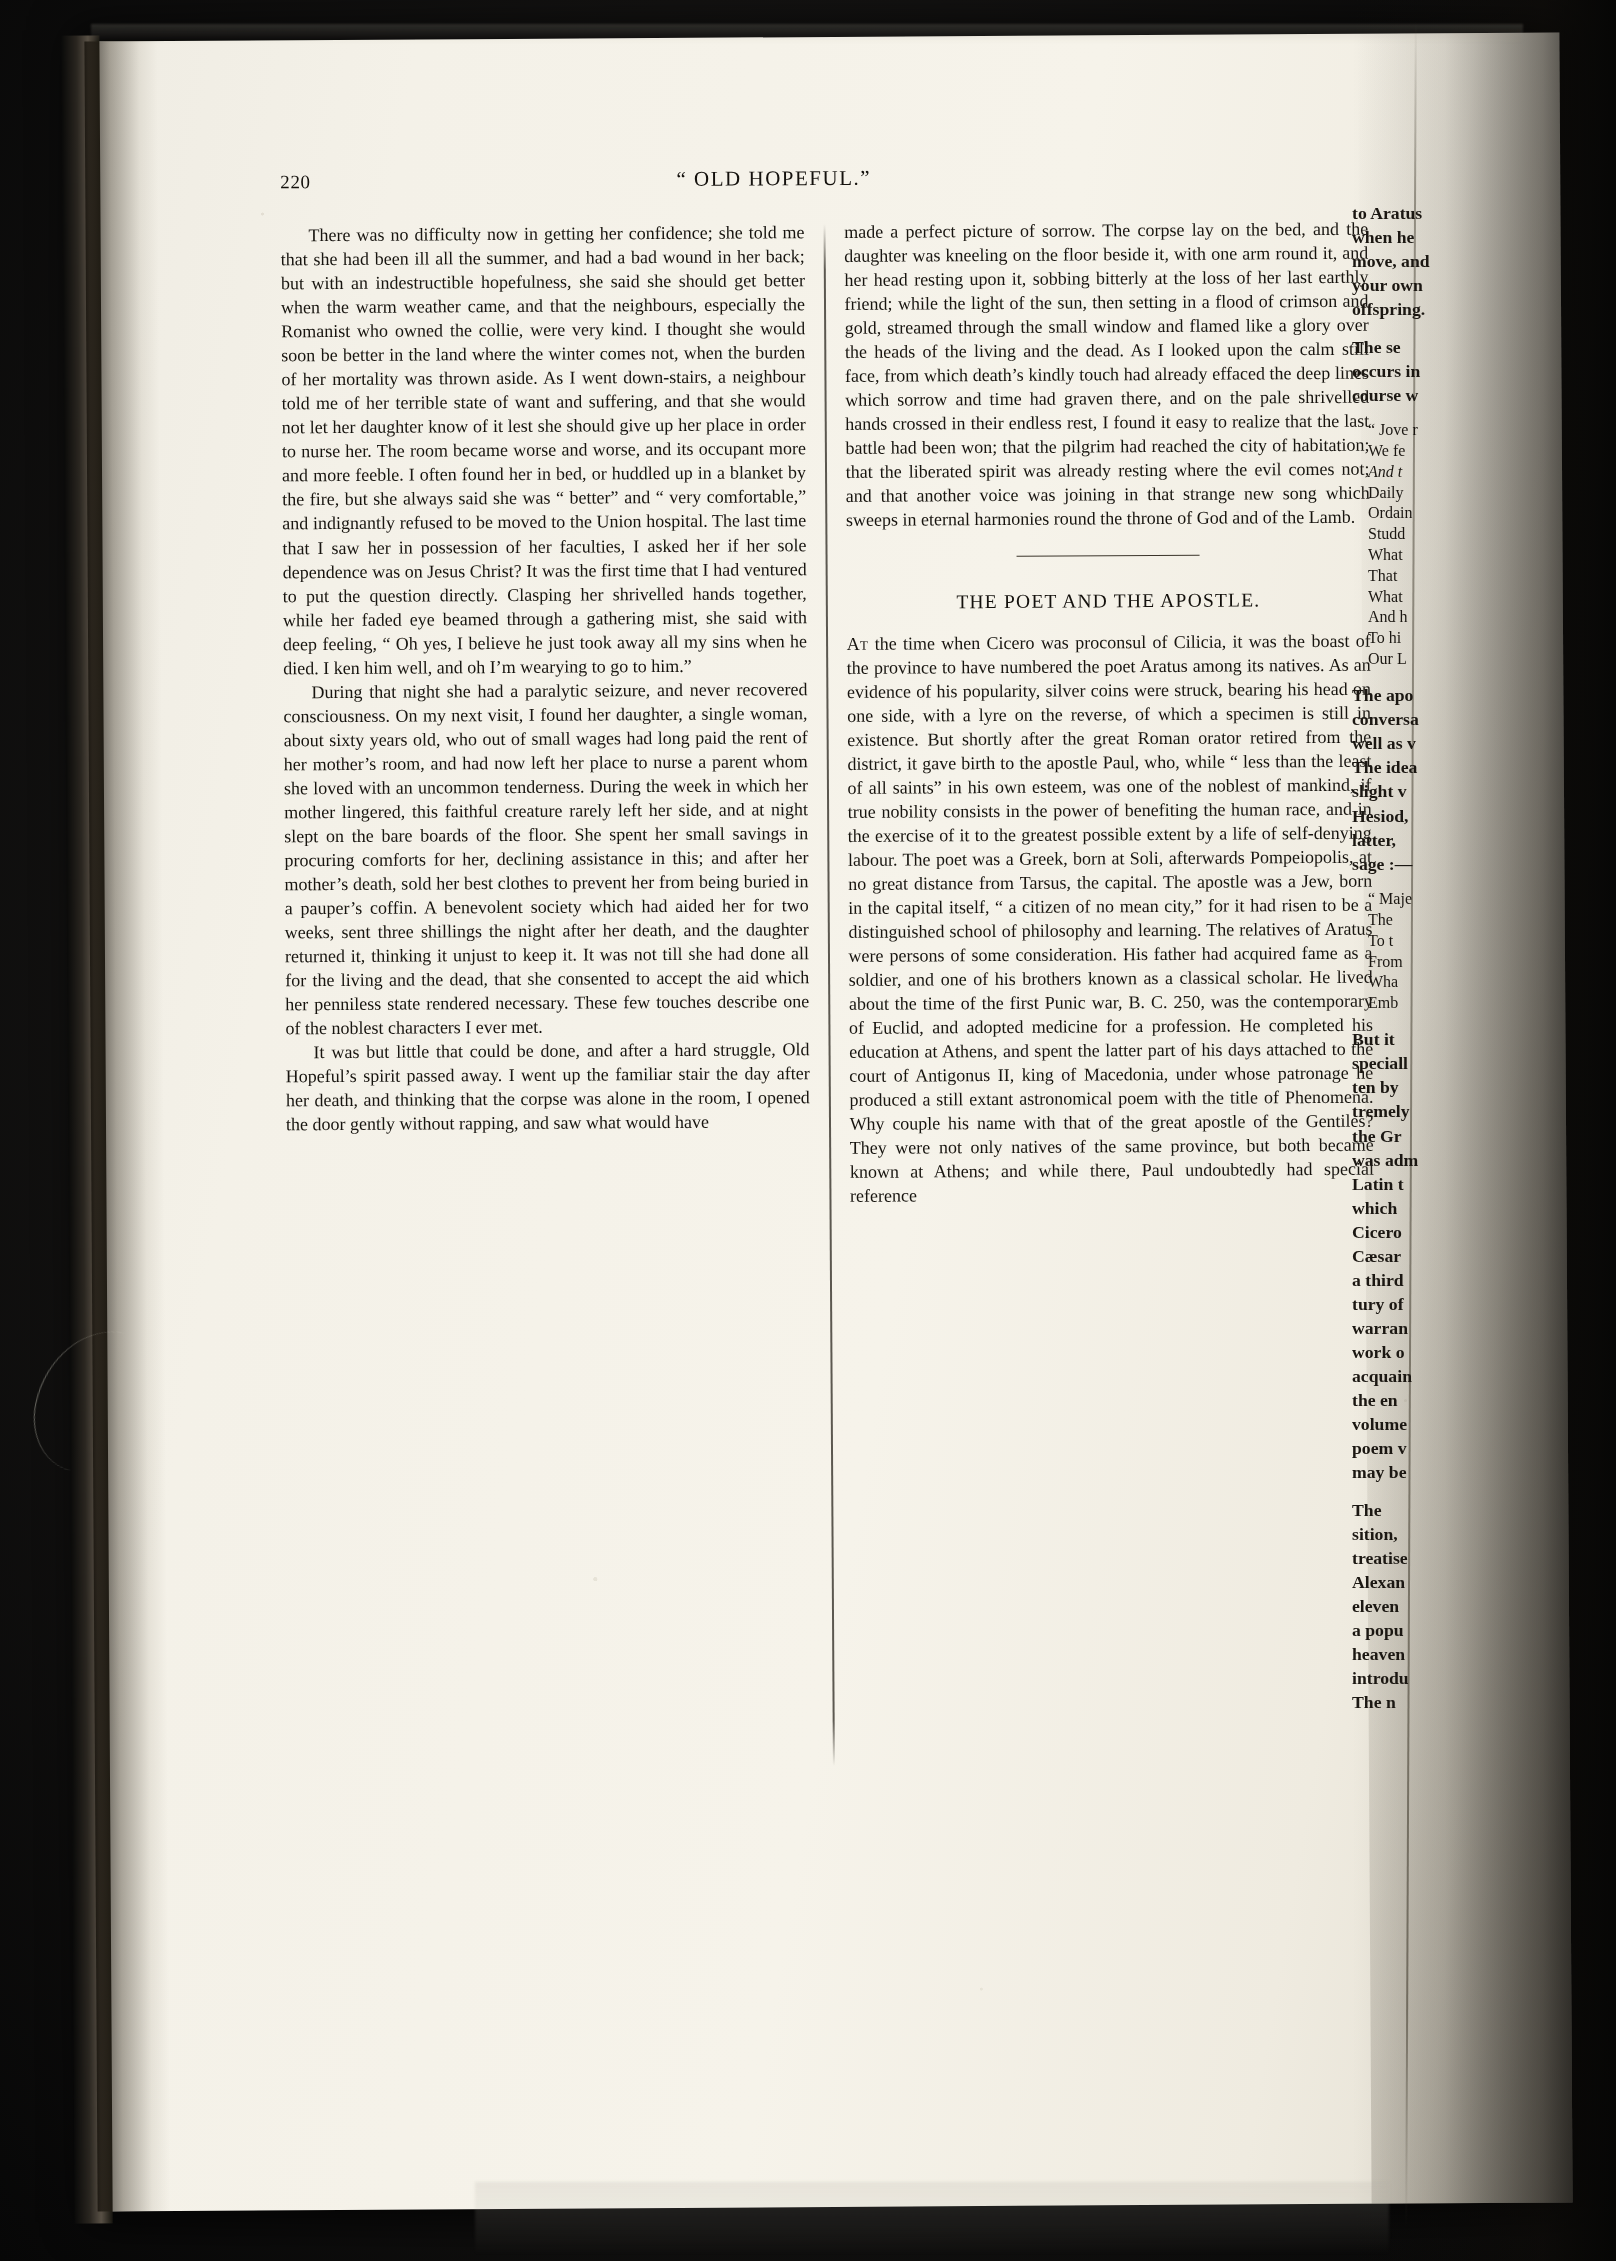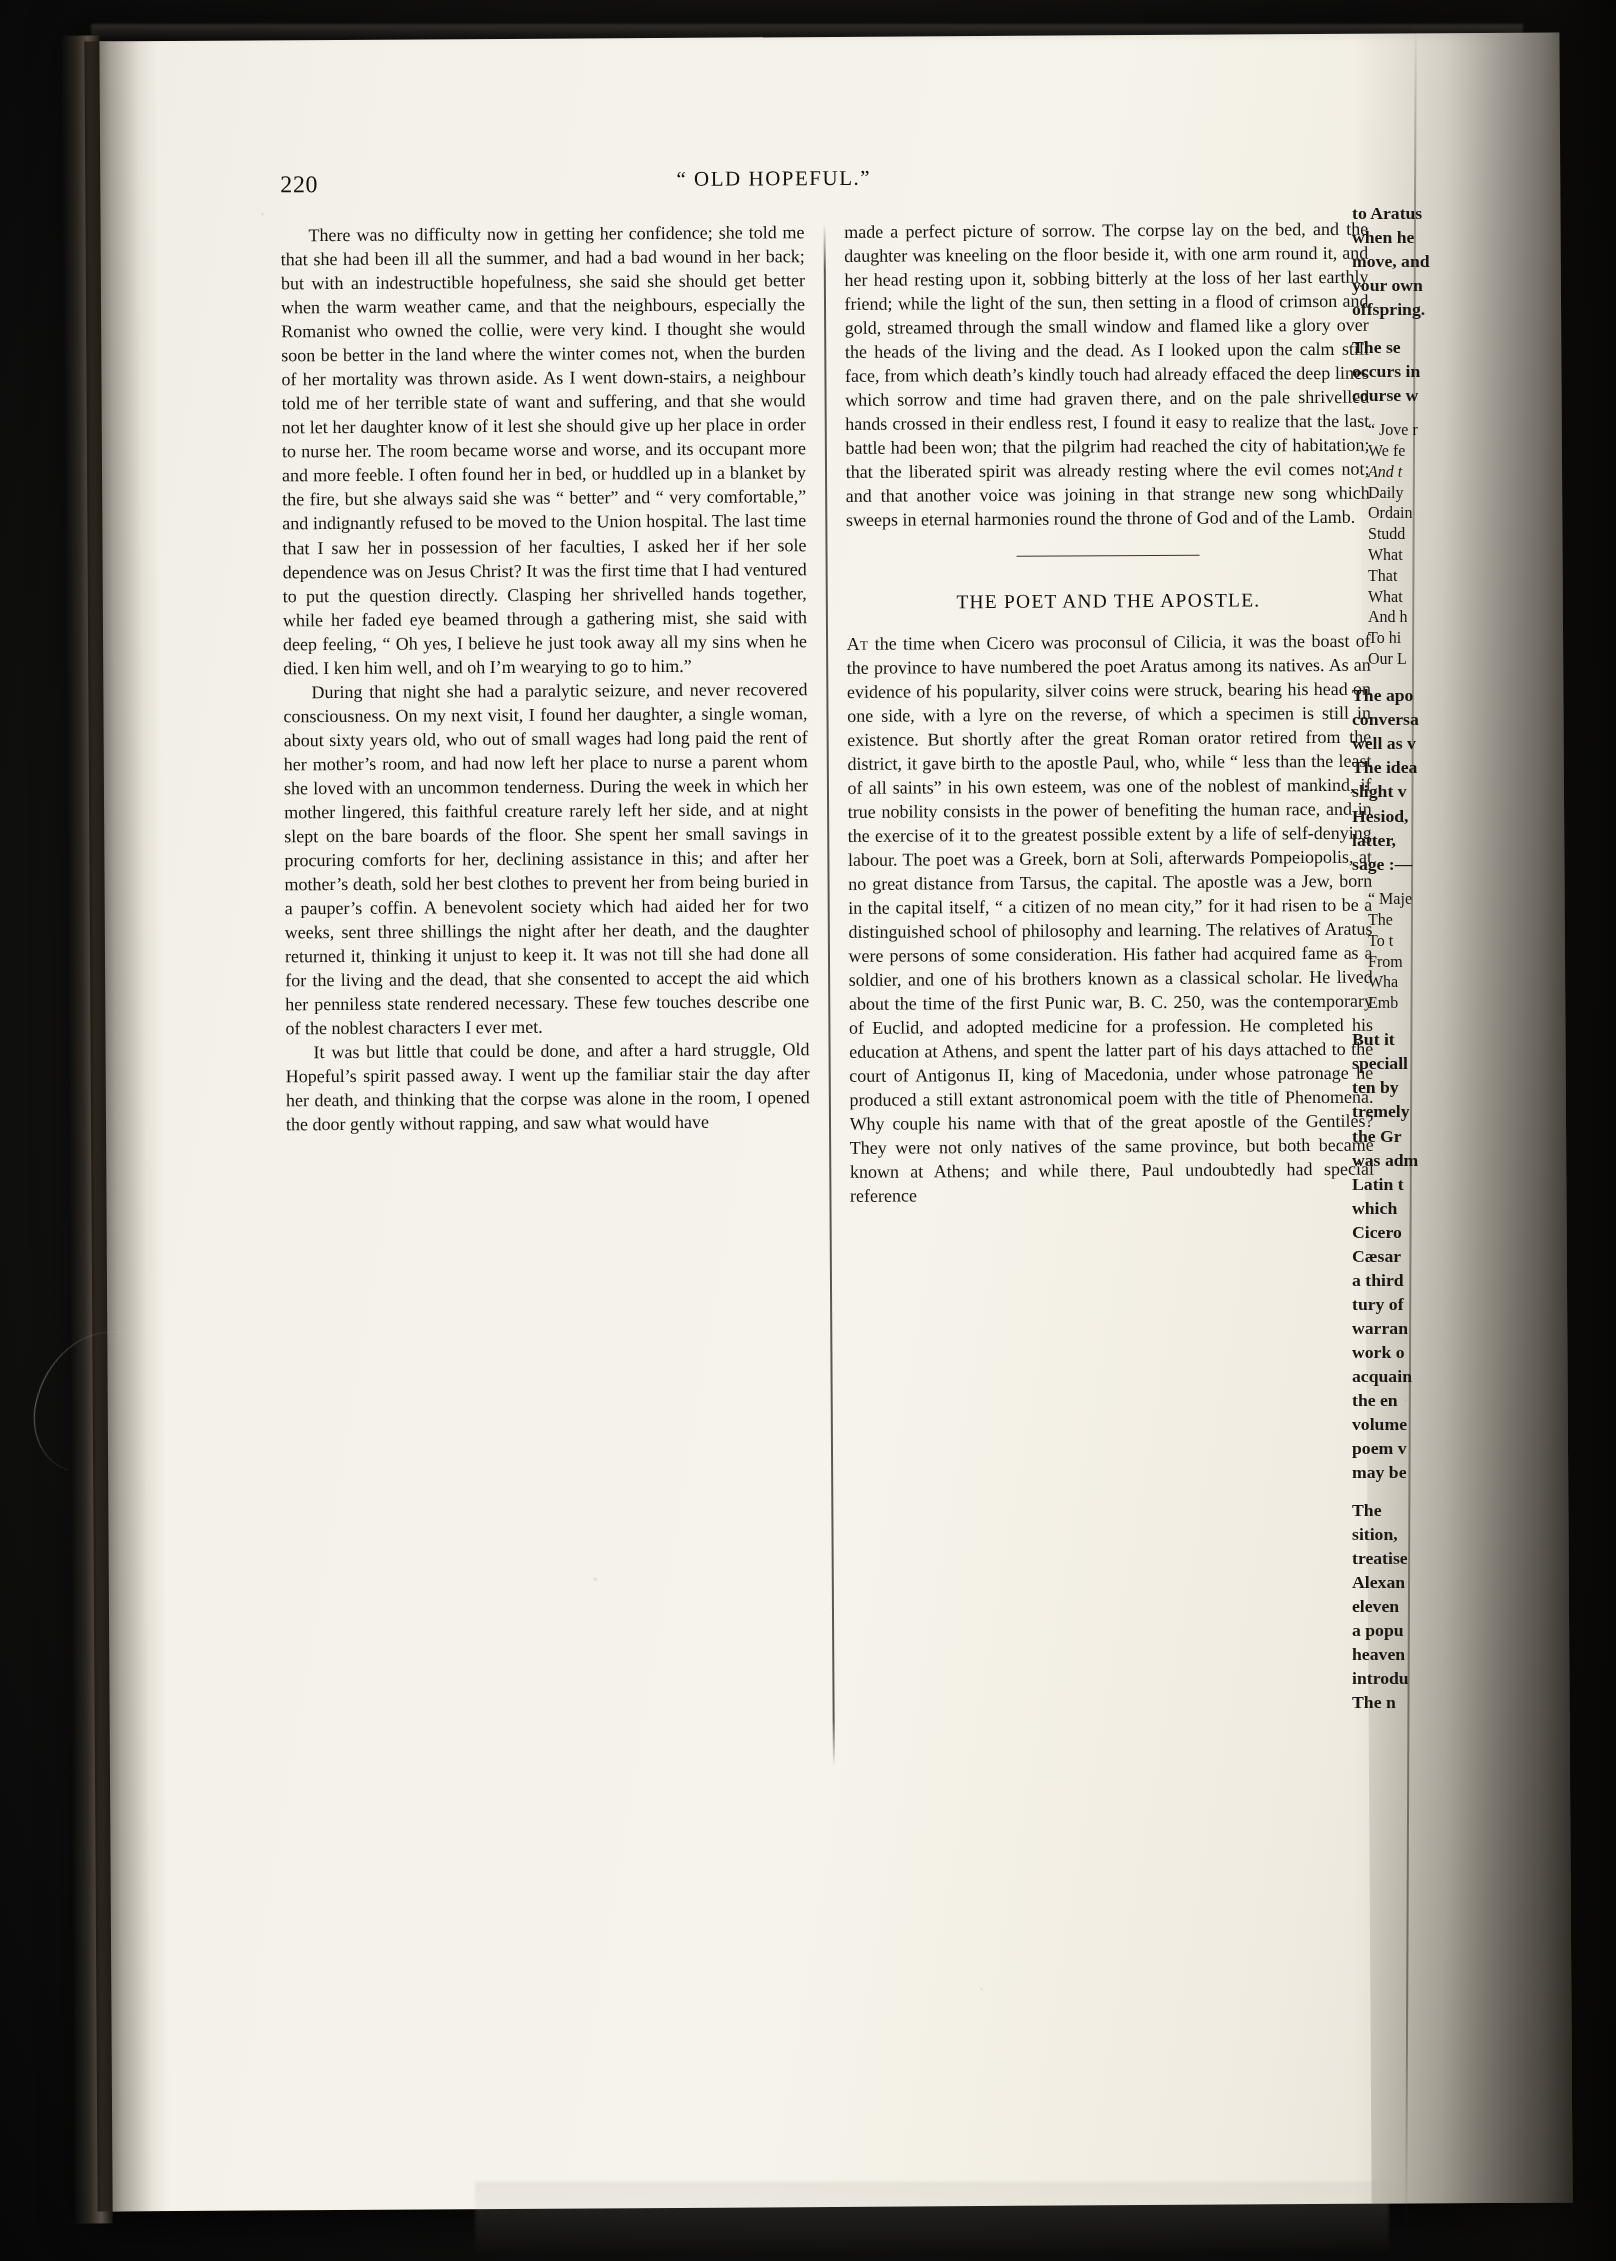--- a/index.html
+++ b/index.html
@@ -87,21 +87,21 @@
   }
 
   .page-head {
     position: relative;
     height: 43px;
     margin-bottom: 18.3px;
   }
   .folio {
     position: absolute;
     left: 0; top: 8.5px;
-    font-size: 24px;
+    font-size: 19px;
     letter-spacing: 0.6px;
     color: #14110d;
     text-align: center;
   }
   .running-head {
     position: absolute;
     left: 219px; top: 7.3px;
     width: 549px;
     text-align: center;
     font-size: 21px;

